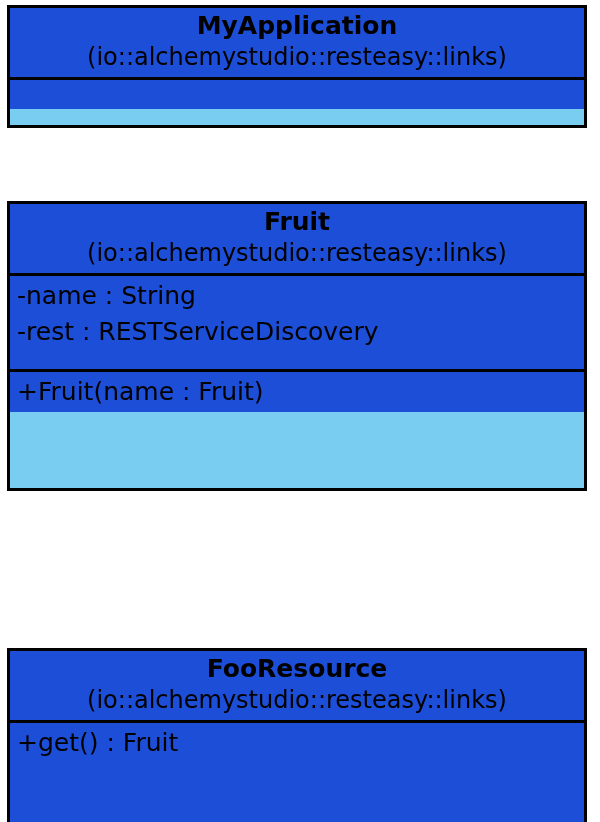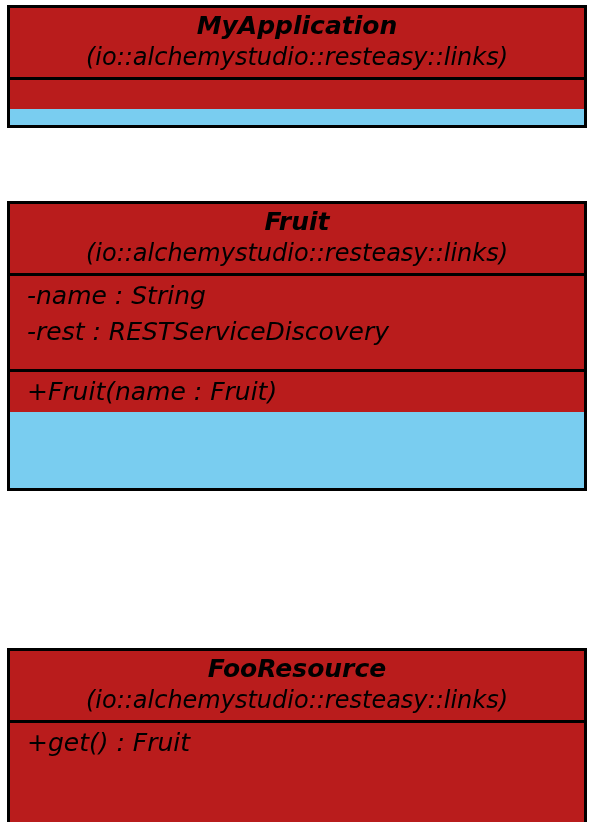--- a/index.html
+++ b/index.html
@@ -23,23 +23,22 @@
   .uml-class {
     position: absolute;
     box-sizing: border-box;
     border: 3px solid #000000;
     background: #79cdf0;
     left: 7px;
     width: 580px;
   }
   .compartment {
     box-sizing: border-box;
-    background: #b91c1c;
+    background: #1d4ed8;
     overflow: hidden;
-    font-style: italic;
   }
   .compartment + .compartment {
     border-top: 3px solid #000000;
   }
   .comp-header {
     text-align: center;
     padding: 3px 4px 4px 4px;
   }
   .class-name {
     display: block;
@@ -59,21 +58,21 @@
     white-space: nowrap;
   }
   .comp-members {
     padding: 2px 0 2px 0;
   }
   .member {
     display: block;
     font-size: 25px;
     line-height: 36px;
     color: #000000;
-    padding-left: 17px;
+    padding-left: 7px;
     white-space: nowrap;
   }
   .comp-empty {
     height: 32px;
   }
 
   
   #class-myapplication { top: 5px;   height: 123px; }
   #class-fruit         { top: 201px; height: 290px; }
   #class-fooresource   { top: 615px; height: 204px; margin-top: 33px; }

